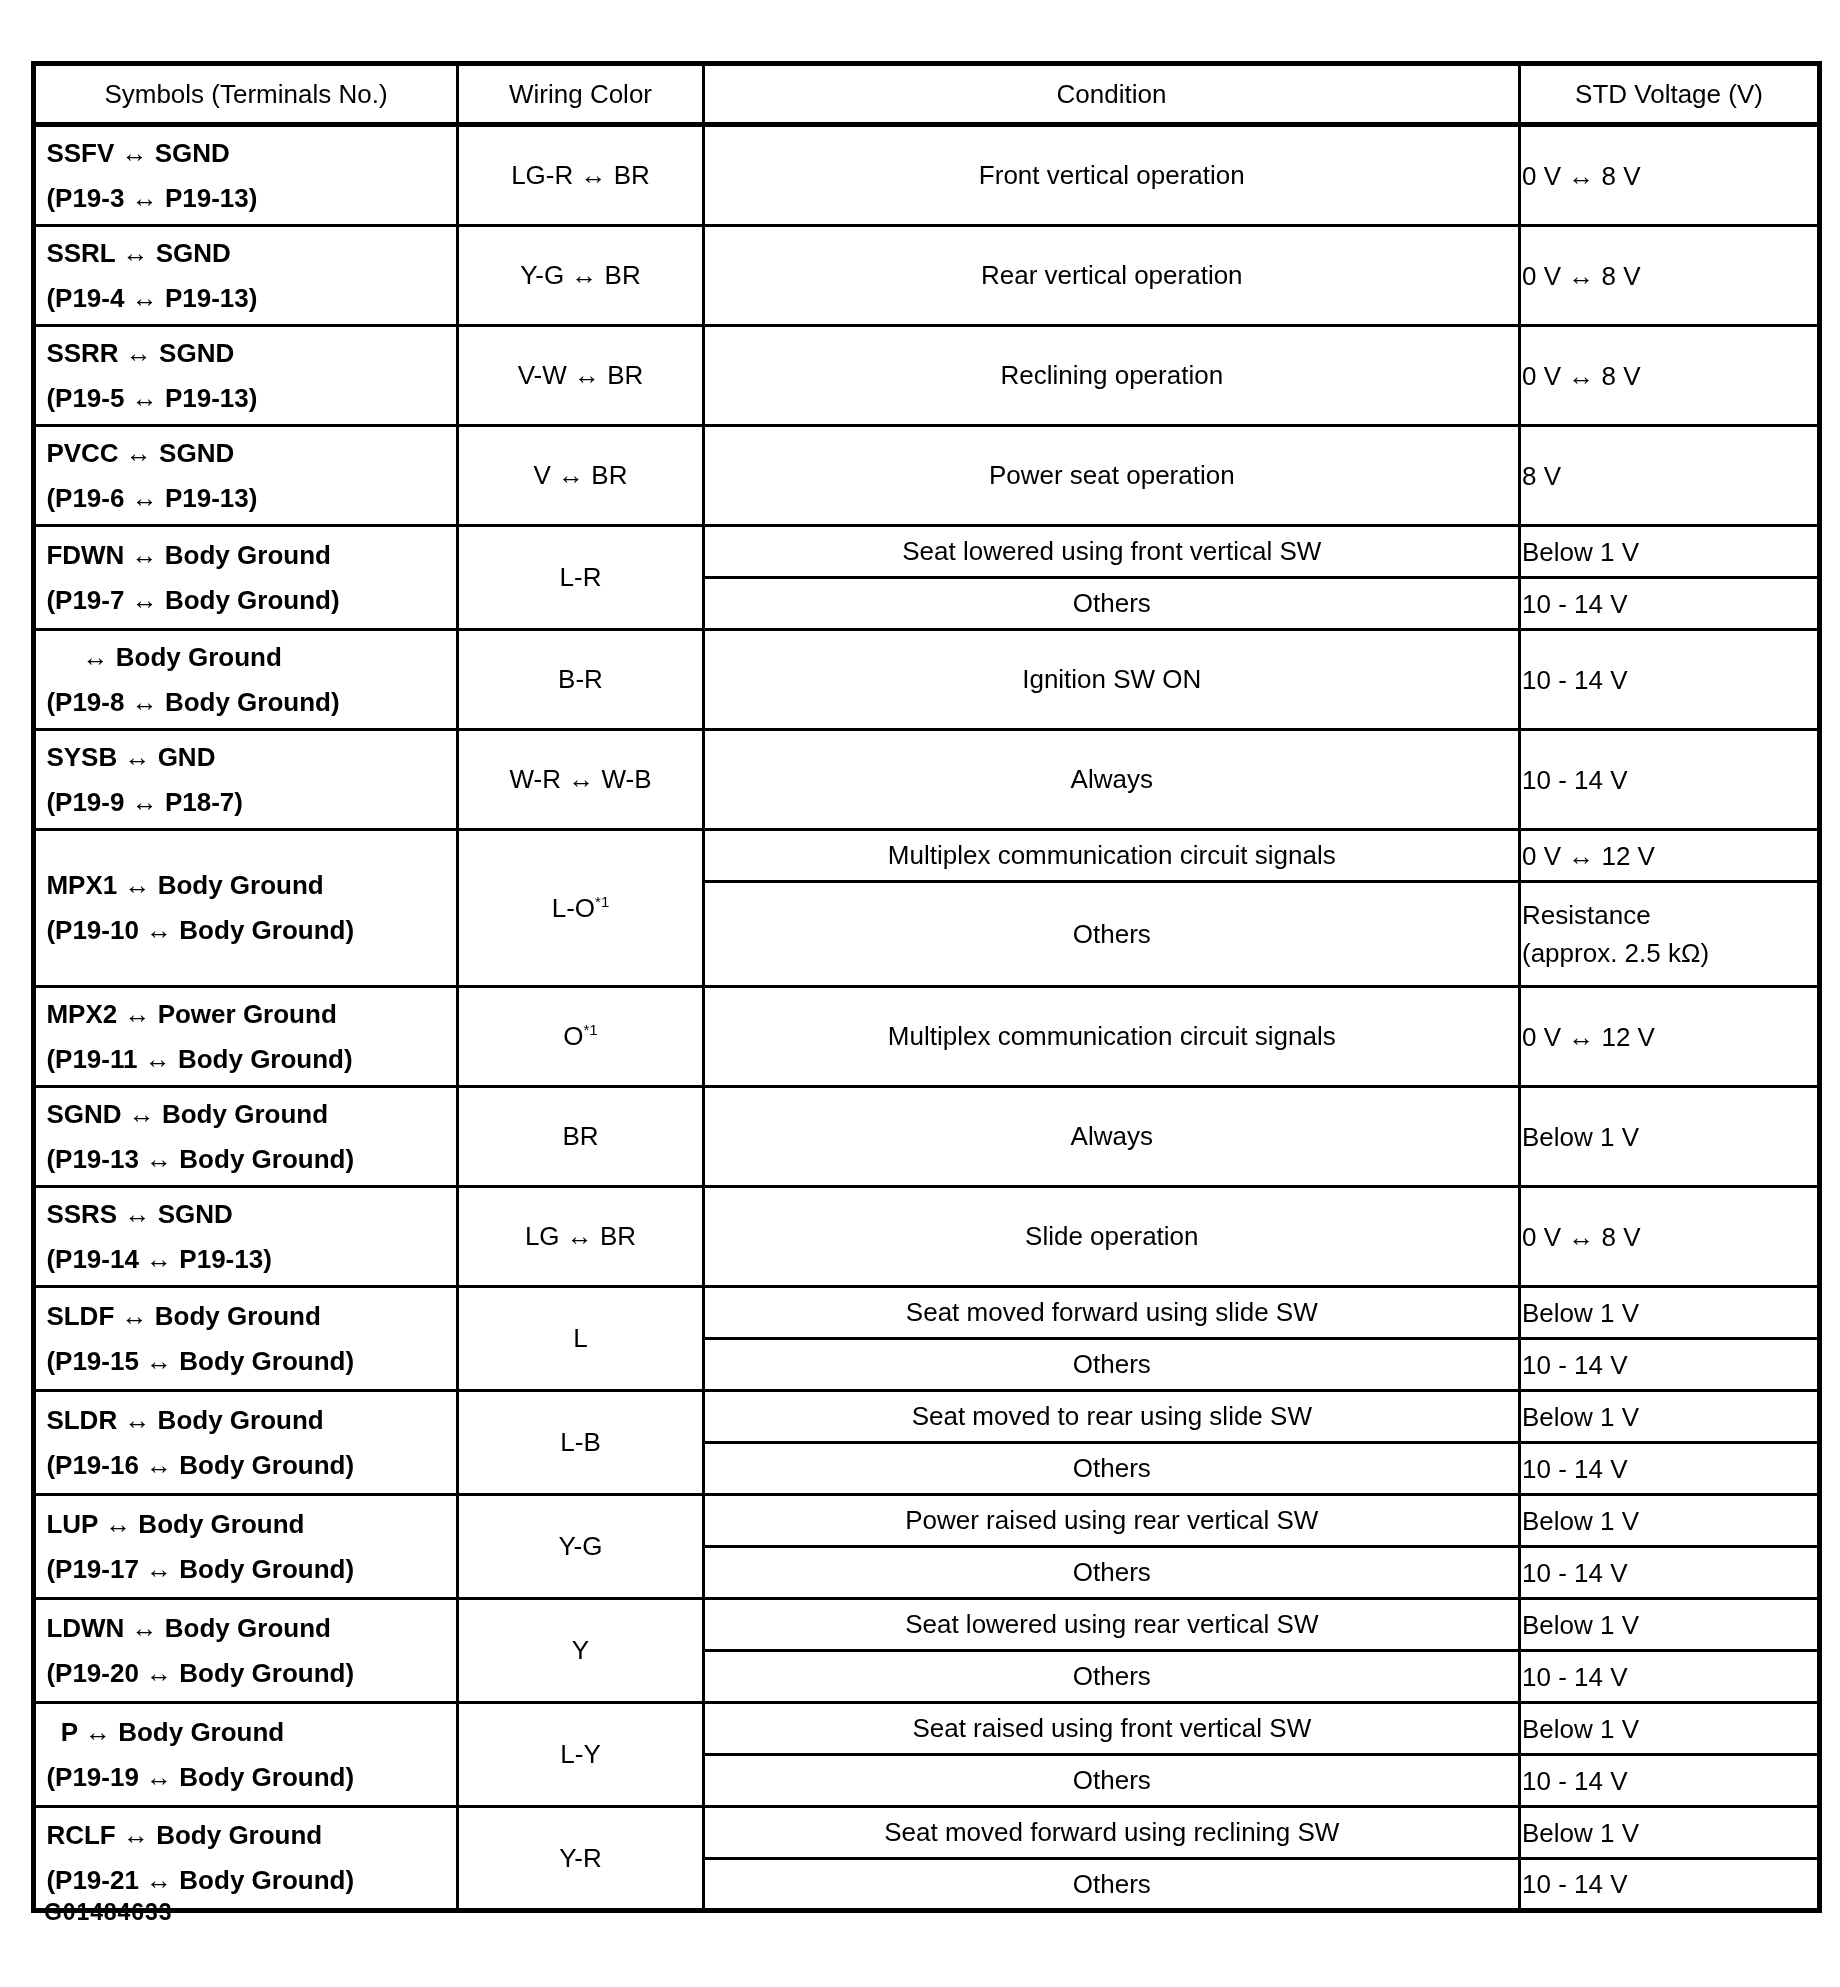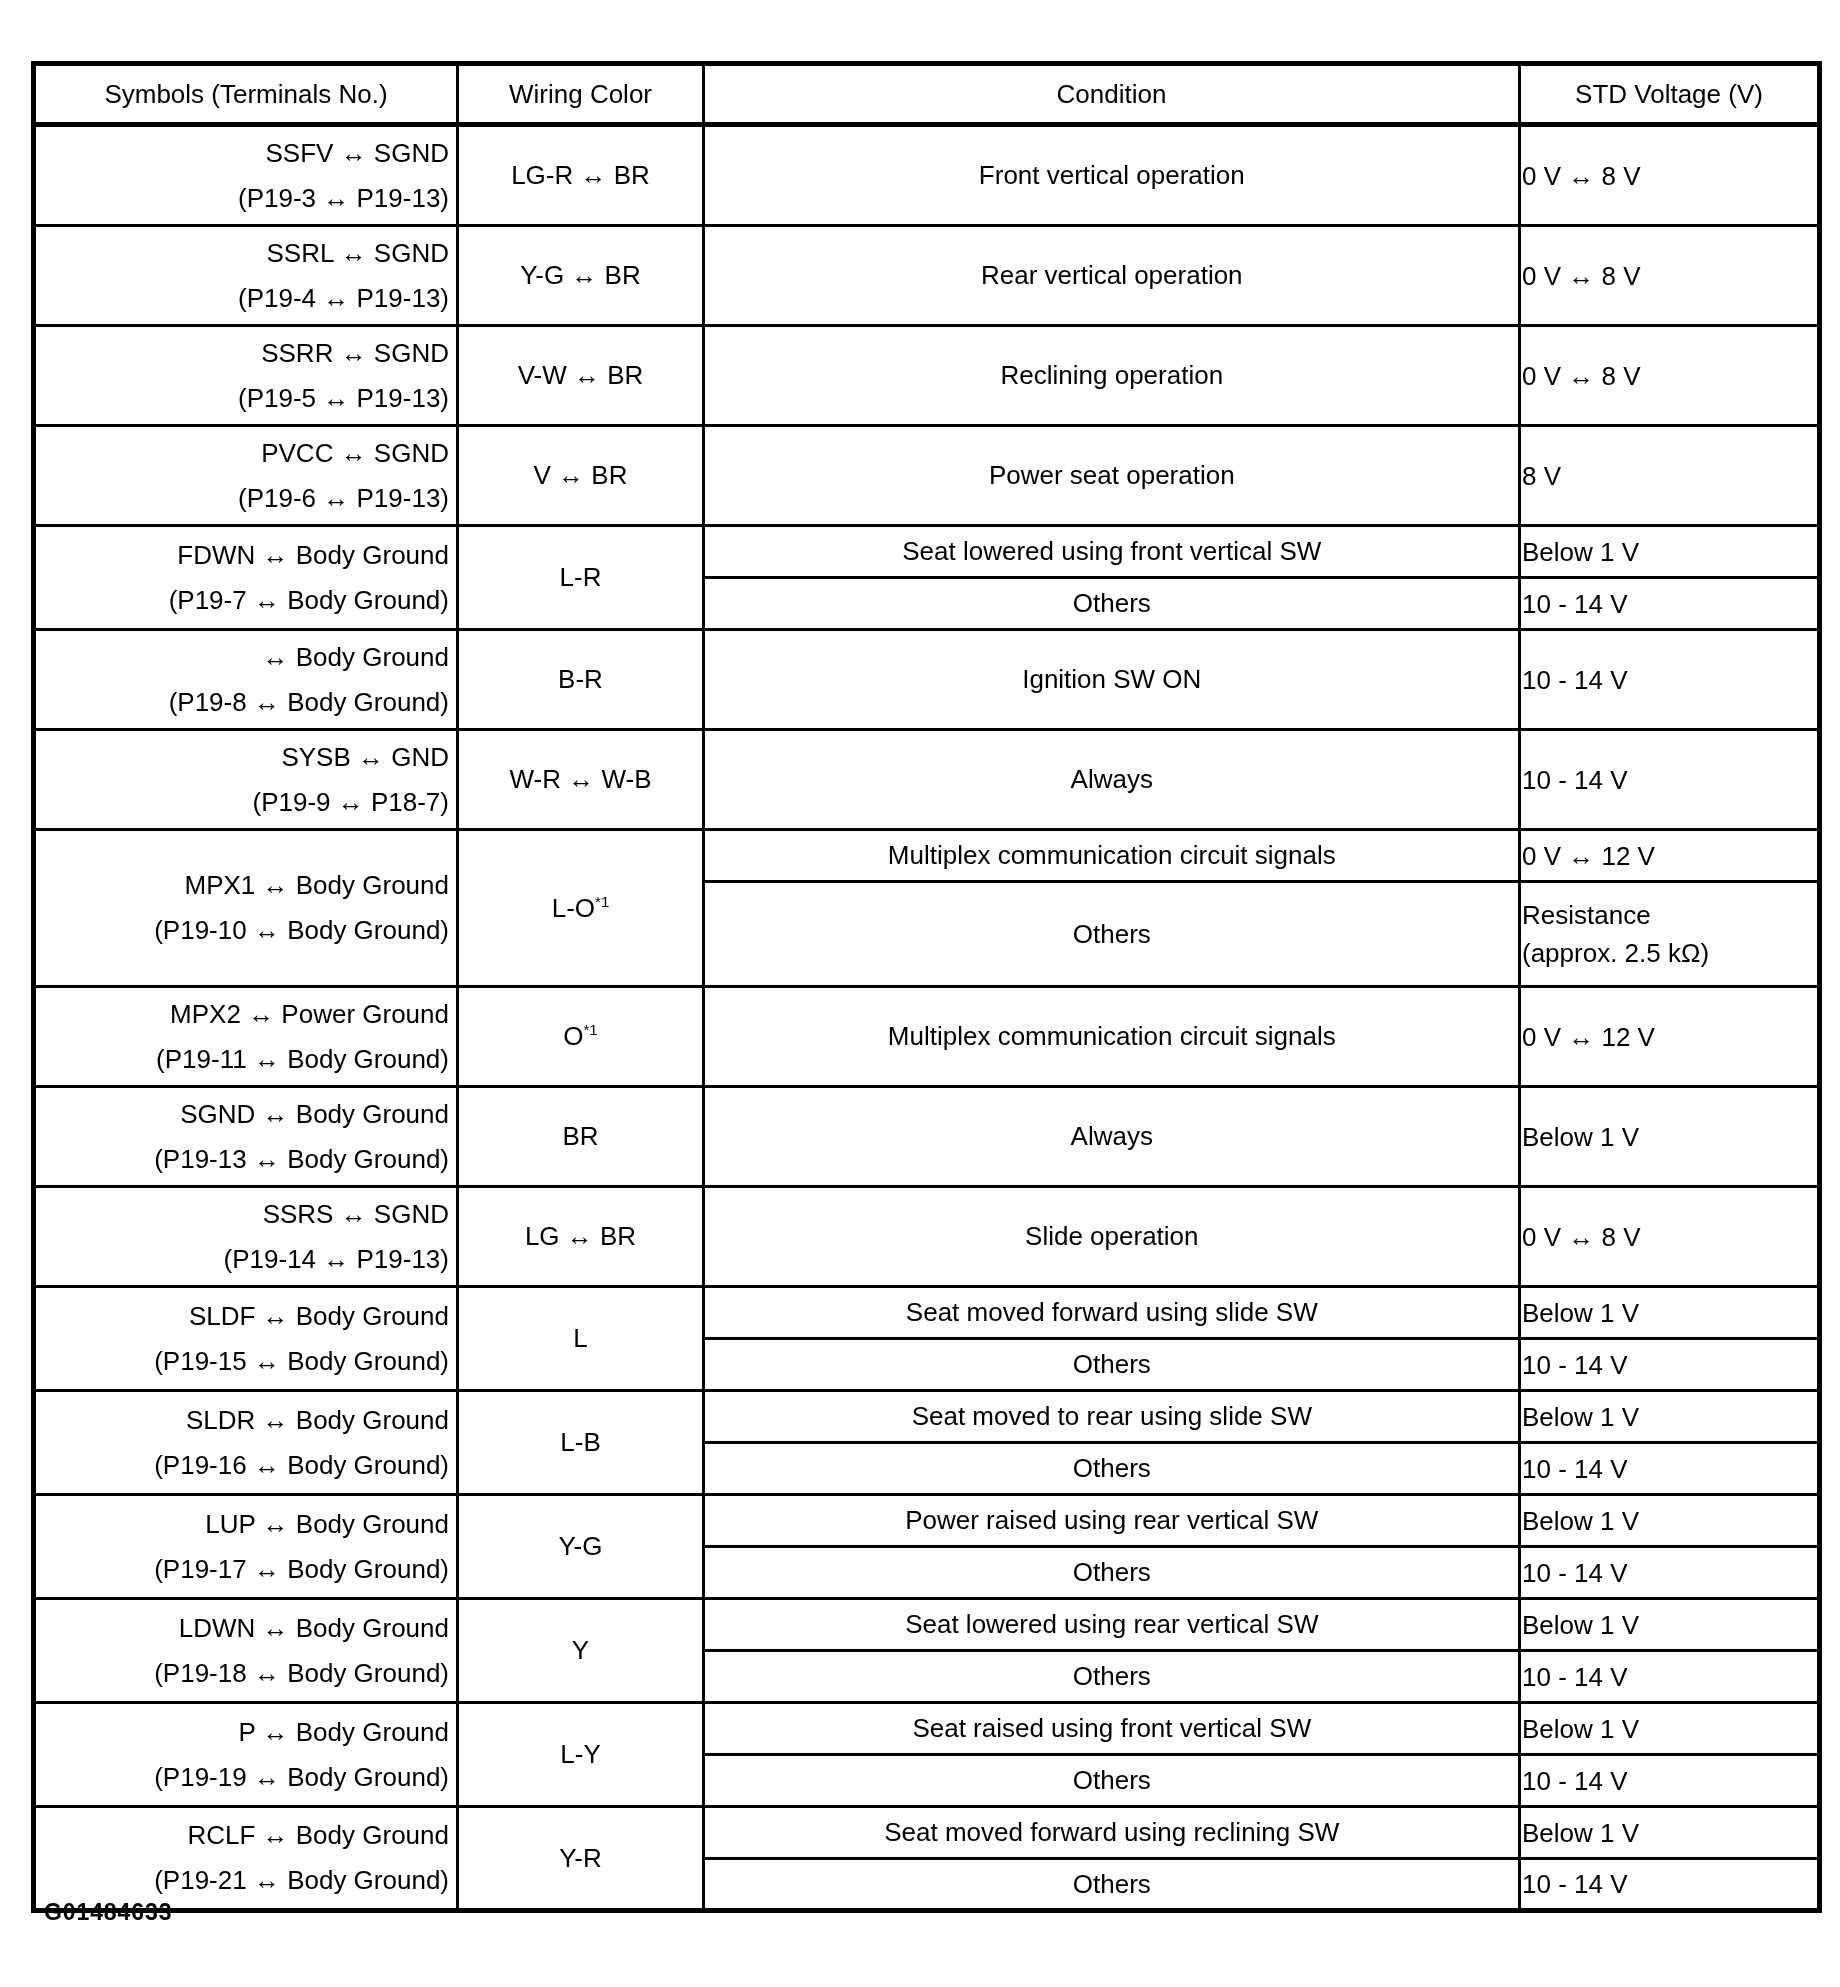--- a/index.html
+++ b/index.html
@@ -33,24 +33,25 @@
     font-weight: 400;
     font-size: 26px;
     text-align: center;
     vertical-align: middle;
   }
   td { vertical-align: middle; }
   tr.single { height: 95px; }
   tr.sub    { height: 52px; }
   tr.sub.tall { height: 105px; }
   td.sym {
-    text-align: right;
+    text-align: left;
     padding: 3.5px 7px 3.5px 10.4px;
     line-height: 45px;
     white-space: pre-wrap;
+    font-weight: bold;
   }
   td.wire { text-align: center; }
   td.wire sup { font-size: 0.58em; }
   td.cond {
     text-align: center;
     padding-left: 15.6px;
     padding-right: 15px;
   }
   td.volt {
     text-align: left;
@@ -221,21 +222,21 @@
           <div>Below 1 V</div>
         </td>
       </tr>
       <tr class="sub">
         <td class="cond">Others</td>
         <td class="volt">
           <div>10 - 14 V</div>
         </td>
       </tr>
       <tr class="sub">
-        <td class="sym" rowspan="2"><div>LDWN ↔ Body Ground</div><div>(P19-18 ↔ Body Ground)</div></td>
+        <td class="sym" rowspan="2"><div>LDWN ↔ Body Ground</div><div>(P19-20 ↔ Body Ground)</div></td>
         <td class="wire" rowspan="2"><span>Y</span></td>
         <td class="cond">Seat lowered using rear vertical SW</td>
         <td class="volt">
           <div>Below 1 V</div>
         </td>
       </tr>
       <tr class="sub">
         <td class="cond">Others</td>
         <td class="volt">
           <div>10 - 14 V</div>

